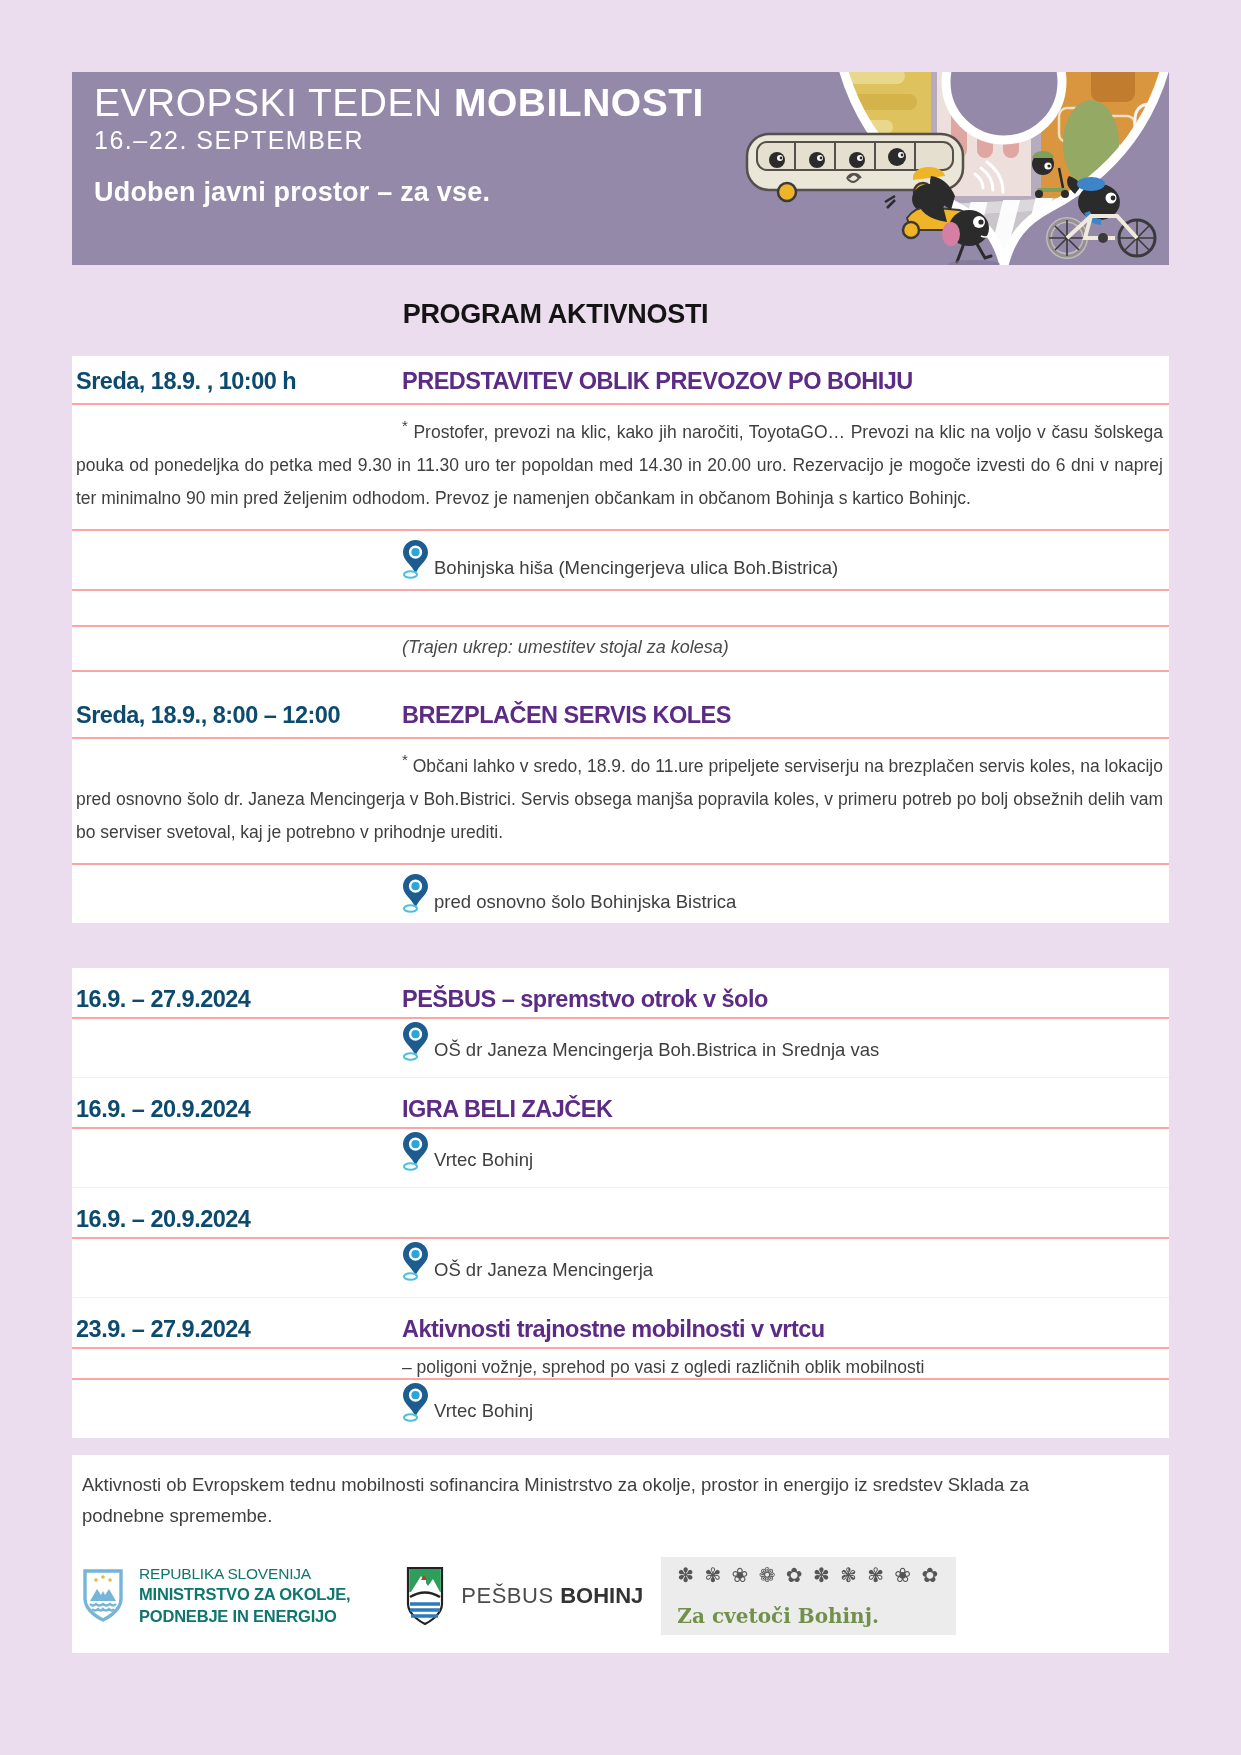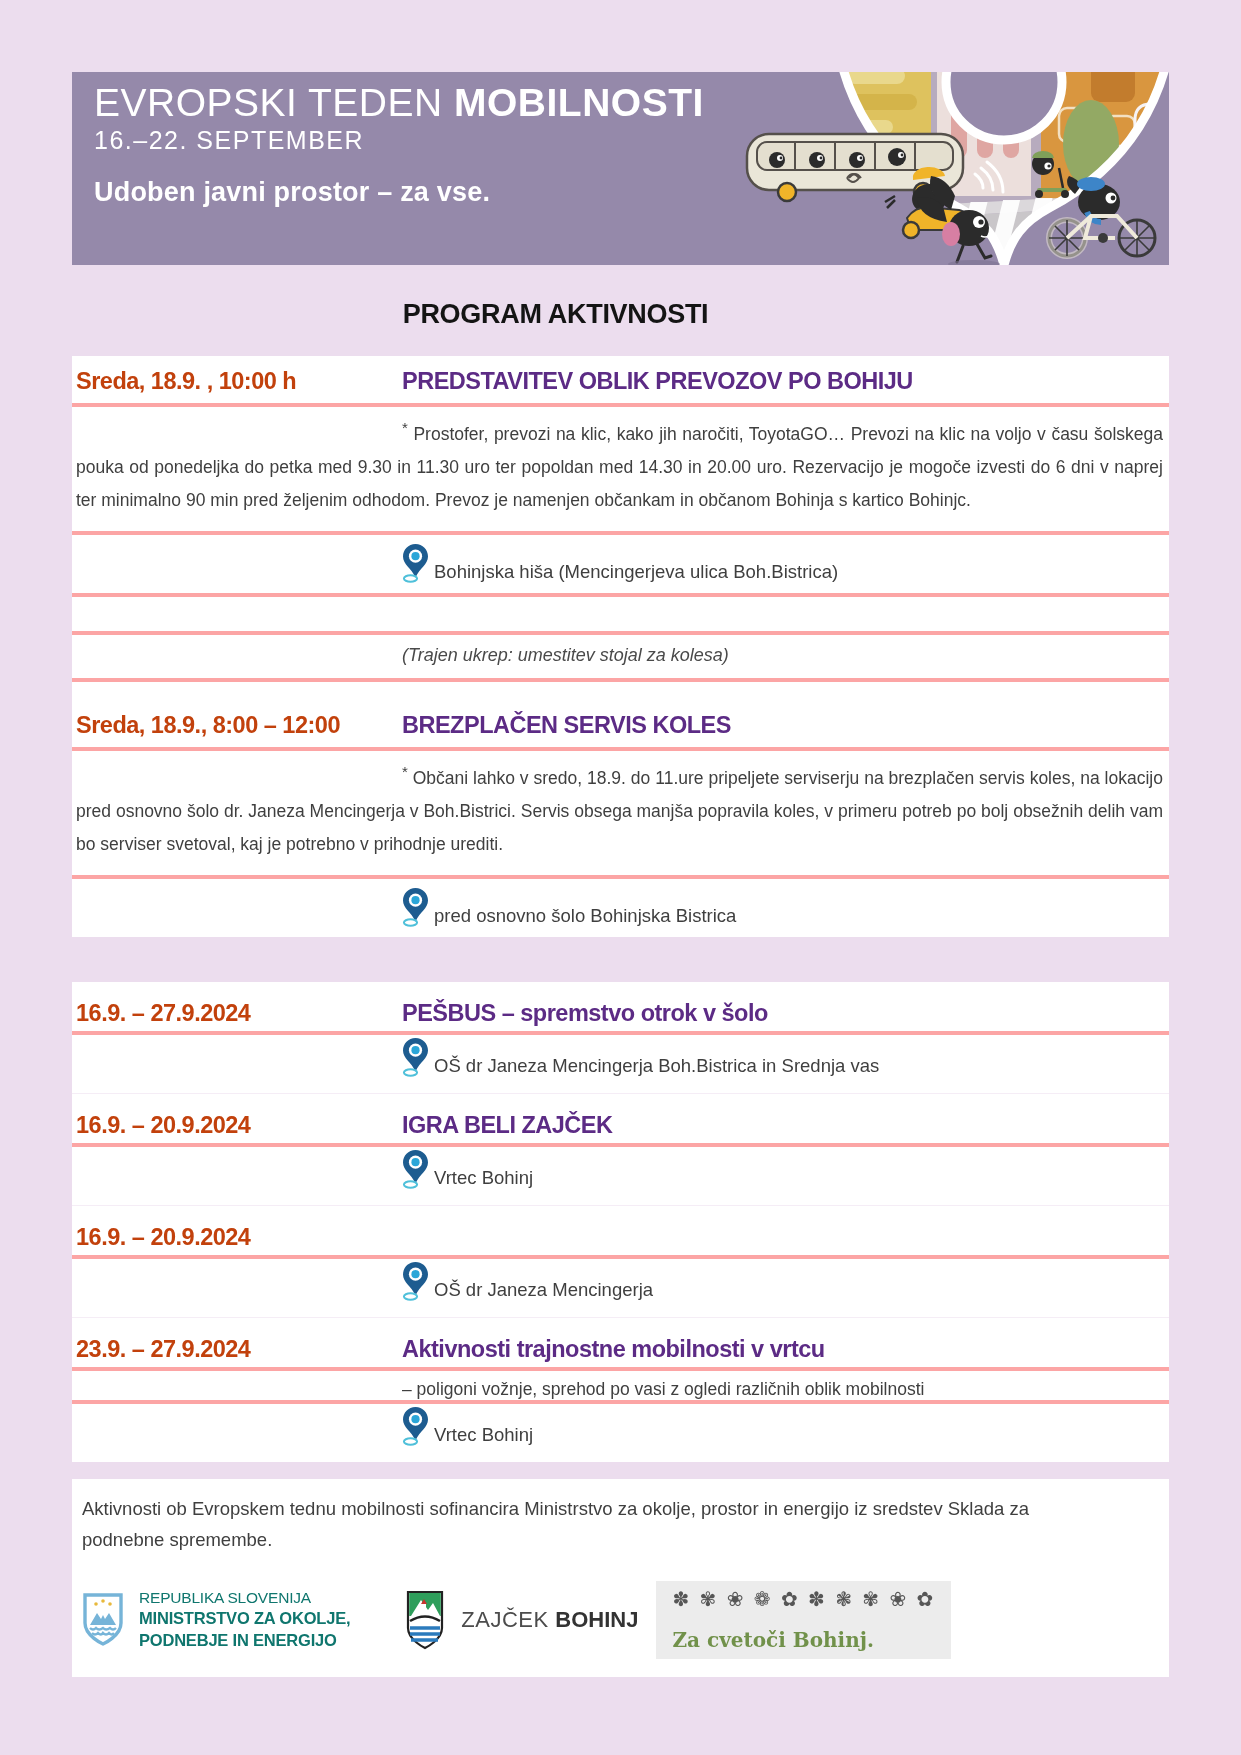--- a/index.html
+++ b/index.html
@@ -21,24 +21,24 @@
   .banner-tagline{font-size:27px;font-weight:700;margin-top:22px;letter-spacing:.2px;}
 
   
   .program-title{
     margin:34px 130px 26px 0;
     text-align:center;font-size:27px;font-weight:700;color:#141414;letter-spacing:-.3px;
   }
 
   
   .block{background:#fff;}
-  .row{border-top:4px solid #fca5a5;}
+  .row{border-top:2px solid #fca5a5;}
   .row:first-child{border-top:none;}
   .head-row{display:flex;padding:12px 8px 8px 4px;}
-  .head-row .date{flex:none;width:326px;color:#c2410c;font-weight:700;font-size:23.5px;letter-spacing:-.5px;}
+  .head-row .date{flex:none;width:326px;color:#0c4a6e;font-weight:700;font-size:23.5px;letter-spacing:-.5px;}
   .head-row .title{color:#5c2b85;font-weight:700;font-size:23.5px;letter-spacing:-.5px;}
   .head-row.second{padding-top:30px;}
   .body-row p{margin:0;padding:4px 6px 14px 4px;font-size:17.5px;line-height:33px;color:#3f3f3f;
     text-align:justify;text-indent:326px;}
   .star{vertical-align:7px;font-size:15px;}
   .pin-row{display:flex;align-items:flex-end;gap:5px;padding:8px 8px 10px 330px;
     font-size:18.5px;color:#3f3f3f;}
   .pin-icon{flex:none;}
   .pin-icon svg{display:block;}
   .spacer-row{height:34px;}
@@ -345,21 +345,21 @@
         <div class="logo-obcina">
           <svg width="38" height="60" viewBox="0 0 38 60">
             <path d="M2,2 H36 V38 C36,50 19,58 19,58 C19,58 2,50 2,38 Z" fill="#ffffff" stroke="#222" stroke-width="2.2"></path>
             <path d="M3.2,3 H34.8 V26 H3.2 Z" fill="#2e9e5b"></path>
             <path d="M5,26 L15,10 L22,20 L27,13 L34,26 Z" fill="#ffffff"></path>
             <path d="M16,14 h4 v7 h-4 Z" fill="#ffffff"></path>
             <path d="M15,14 l3,-5 l3,5 Z" fill="#c6352f"></path>
             <path d="M4,31 q15,-9 30,0" fill="none" stroke="#222" stroke-width="2.6"></path>
             <path d="M4,38 h30 M4,44 h30 M5,50 h27" stroke="#2b7bbd" stroke-width="3.4"></path>
           </svg>
-          <div class="obcina-label"><span>ZAJČEK</span> <span class="bold">BOHINJ</span></div>
+          <div class="obcina-label"><span>PEŠBUS</span> <span class="bold">BOHINJ</span></div>
         </div>
 
         <div class="logo-cvetoci">
           <div class="flowers">✽ ✾ ❀ ❁ ✿ ✽ ❃ ✾ ❀ ✿</div>
           <div class="cvetoci-label">Za cvetoči Bohinj.</div>
         </div>
 
       </div>
     </section>
 

